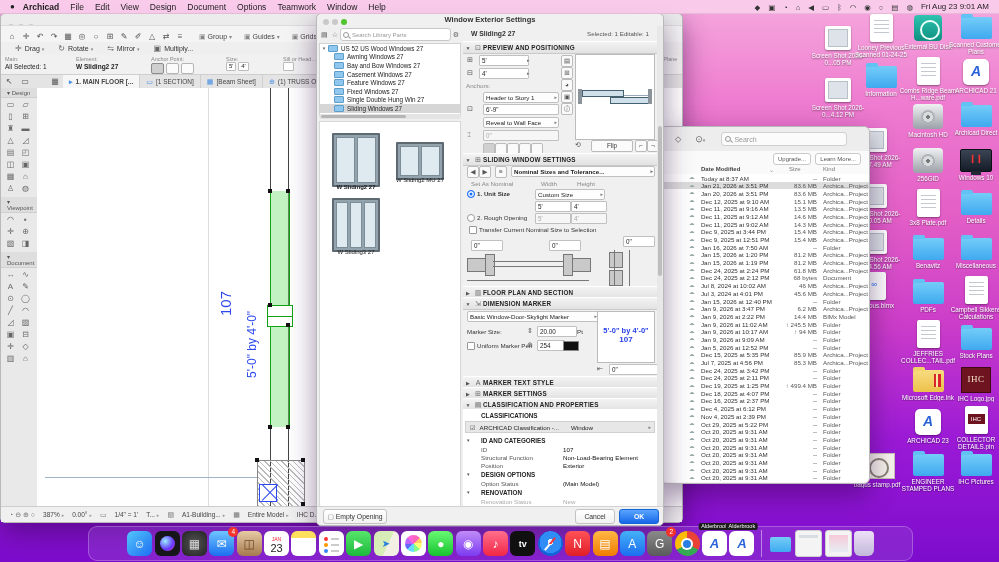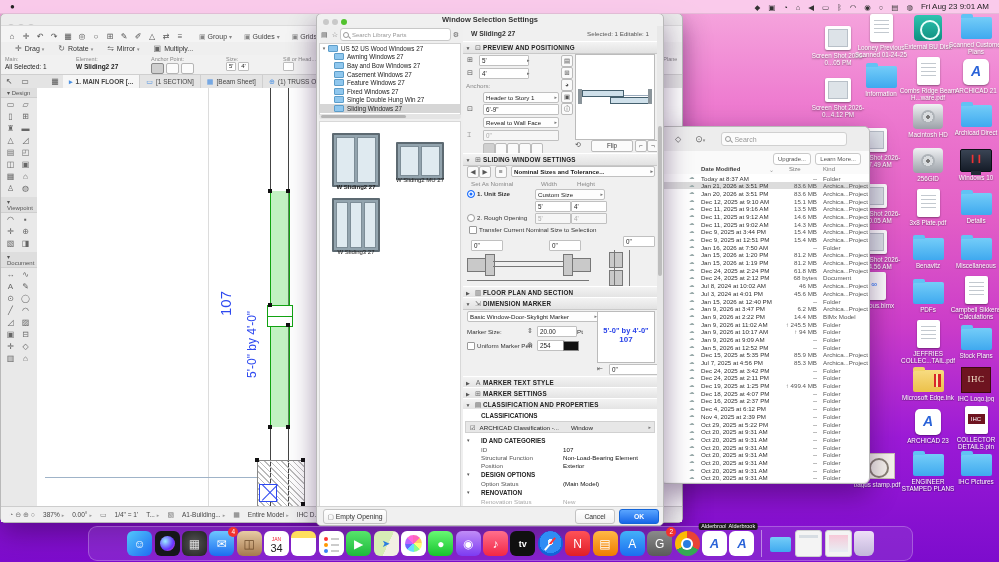--- a/index.html
+++ b/index.html
@@ -760,21 +760,21 @@
           <span class="k">Folder</span>
         </div>
       </div>
   </div>
 
   <div id="dlg" class="win">
     <div class="dlg-title">
       <span class="lights">
         <span class="tl gray"></span><span class="tl gray"></span><span class="tl grn"></span>
       </span>
-      <span>Window Selection Settings</span>
+      <span>Window Exterior Settings</span>
     </div>
 
     <div id="dlg-left">
       <div class="lp-search">
         <span class="ib">▤</span>
         <span class="ib">☆</span>
         <span class="lp-input">
           <span class="mag"></span>
           <span>Search Library Parts</span>
         </span>
@@ -1028,20 +1028,21 @@
 
     <div class="dlg-bottom">
       <span class="btn" style="left:6px;top:2px;width:62px;"><span style="color:#777;">▢ </span><span>Empty Opening</span></span>
       <span class="btn" style="left:258px;top:2px;width:38px;">Cancel</span>
       <span class="btn blue" style="left:302px;top:2px;width:38px;">OK</span>
     </div>
   </div>
 
   <div id="menubar">
     <span class="apple">●</span>
+    <span id="menu-items"><span class="b">Archicad</span><span>File</span><span>Edit</span><span>View</span><span>Design</span><span>Document</span><span>Options</span><span>Teamwork</span><span>Window</span><span>Help</span></span>
     <span class="right">
       <span id="status-icons"><span>◆</span><span>▣</span><span>◔</span><span>⌂</span><span>◀</span><span>▭</span><span>ᛒ</span><span>◠</span><span>◉</span><span>○</span><span>▤</span><span>◍</span></span>
       <span class="clock">Fri Aug 23 9:01 AM</span>
     </span>
   </div>
 
   <div id="dock">
       <div class="dit " style="background: linear-gradient(135deg, rgb(83, 199, 251), rgb(30, 109, 242)); color: rgb(255, 255, 255);">
         <span style="font-size: 12px;">☺</span>
       </div>
@@ -1051,21 +1052,21 @@
       </div>
       <div class="dit " style="background: linear-gradient(rgb(110, 198, 255), rgb(28, 110, 240)); color: rgb(255, 255, 255);">
         <span style="font-size: 12px;">✉</span>
         <span class="bdg">4</span>
       </div>
       <div class="dit " style="background: linear-gradient(rgb(232, 203, 164), rgb(165, 121, 78)); color: rgb(107, 74, 42);">
         <span style="font-size: 12px;">◫</span>
       </div>
       <div class="dit cal">
         <div class="m">JAN</div>
-        <div class="dnum">34</div>
+        <div class="dnum">23</div>
       </div>
       <div class="dit notes"></div>
       <div class="dit rem"></div>
       <div class="dit " style="background: linear-gradient(rgb(87, 229, 107), rgb(29, 185, 60)); color: rgb(255, 255, 255);">
         <span style="font-size: 12px;">▶</span>
       </div>
       <div class="dit maps">
         <span class="g">➤</span>
       </div>
       <div class="dit photos"></div>

